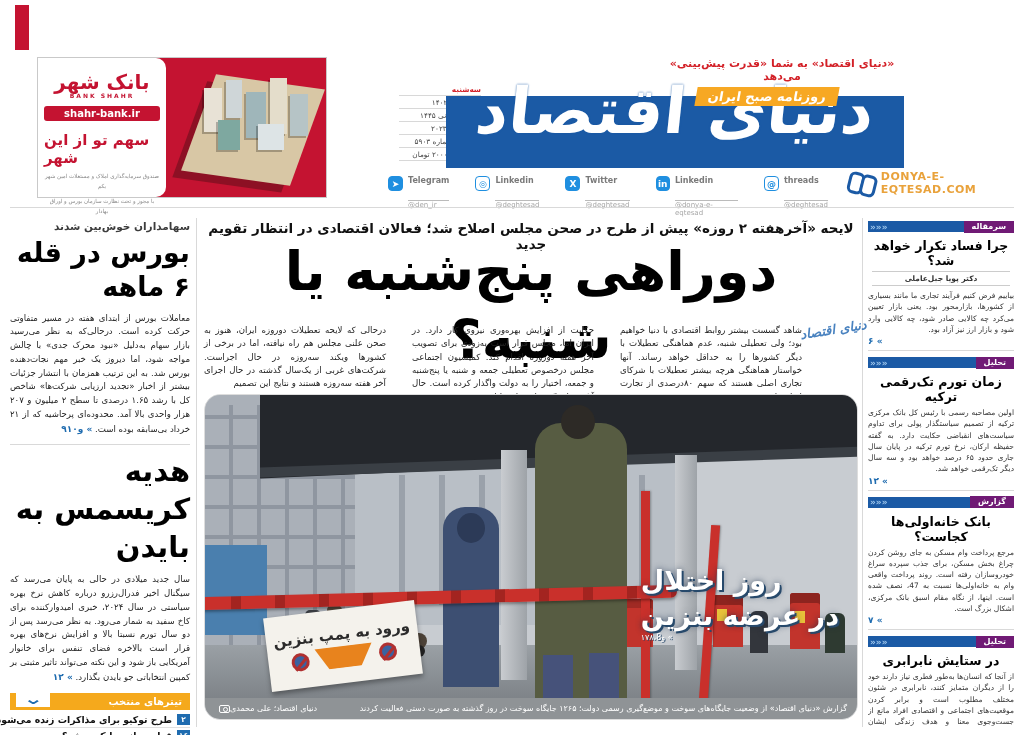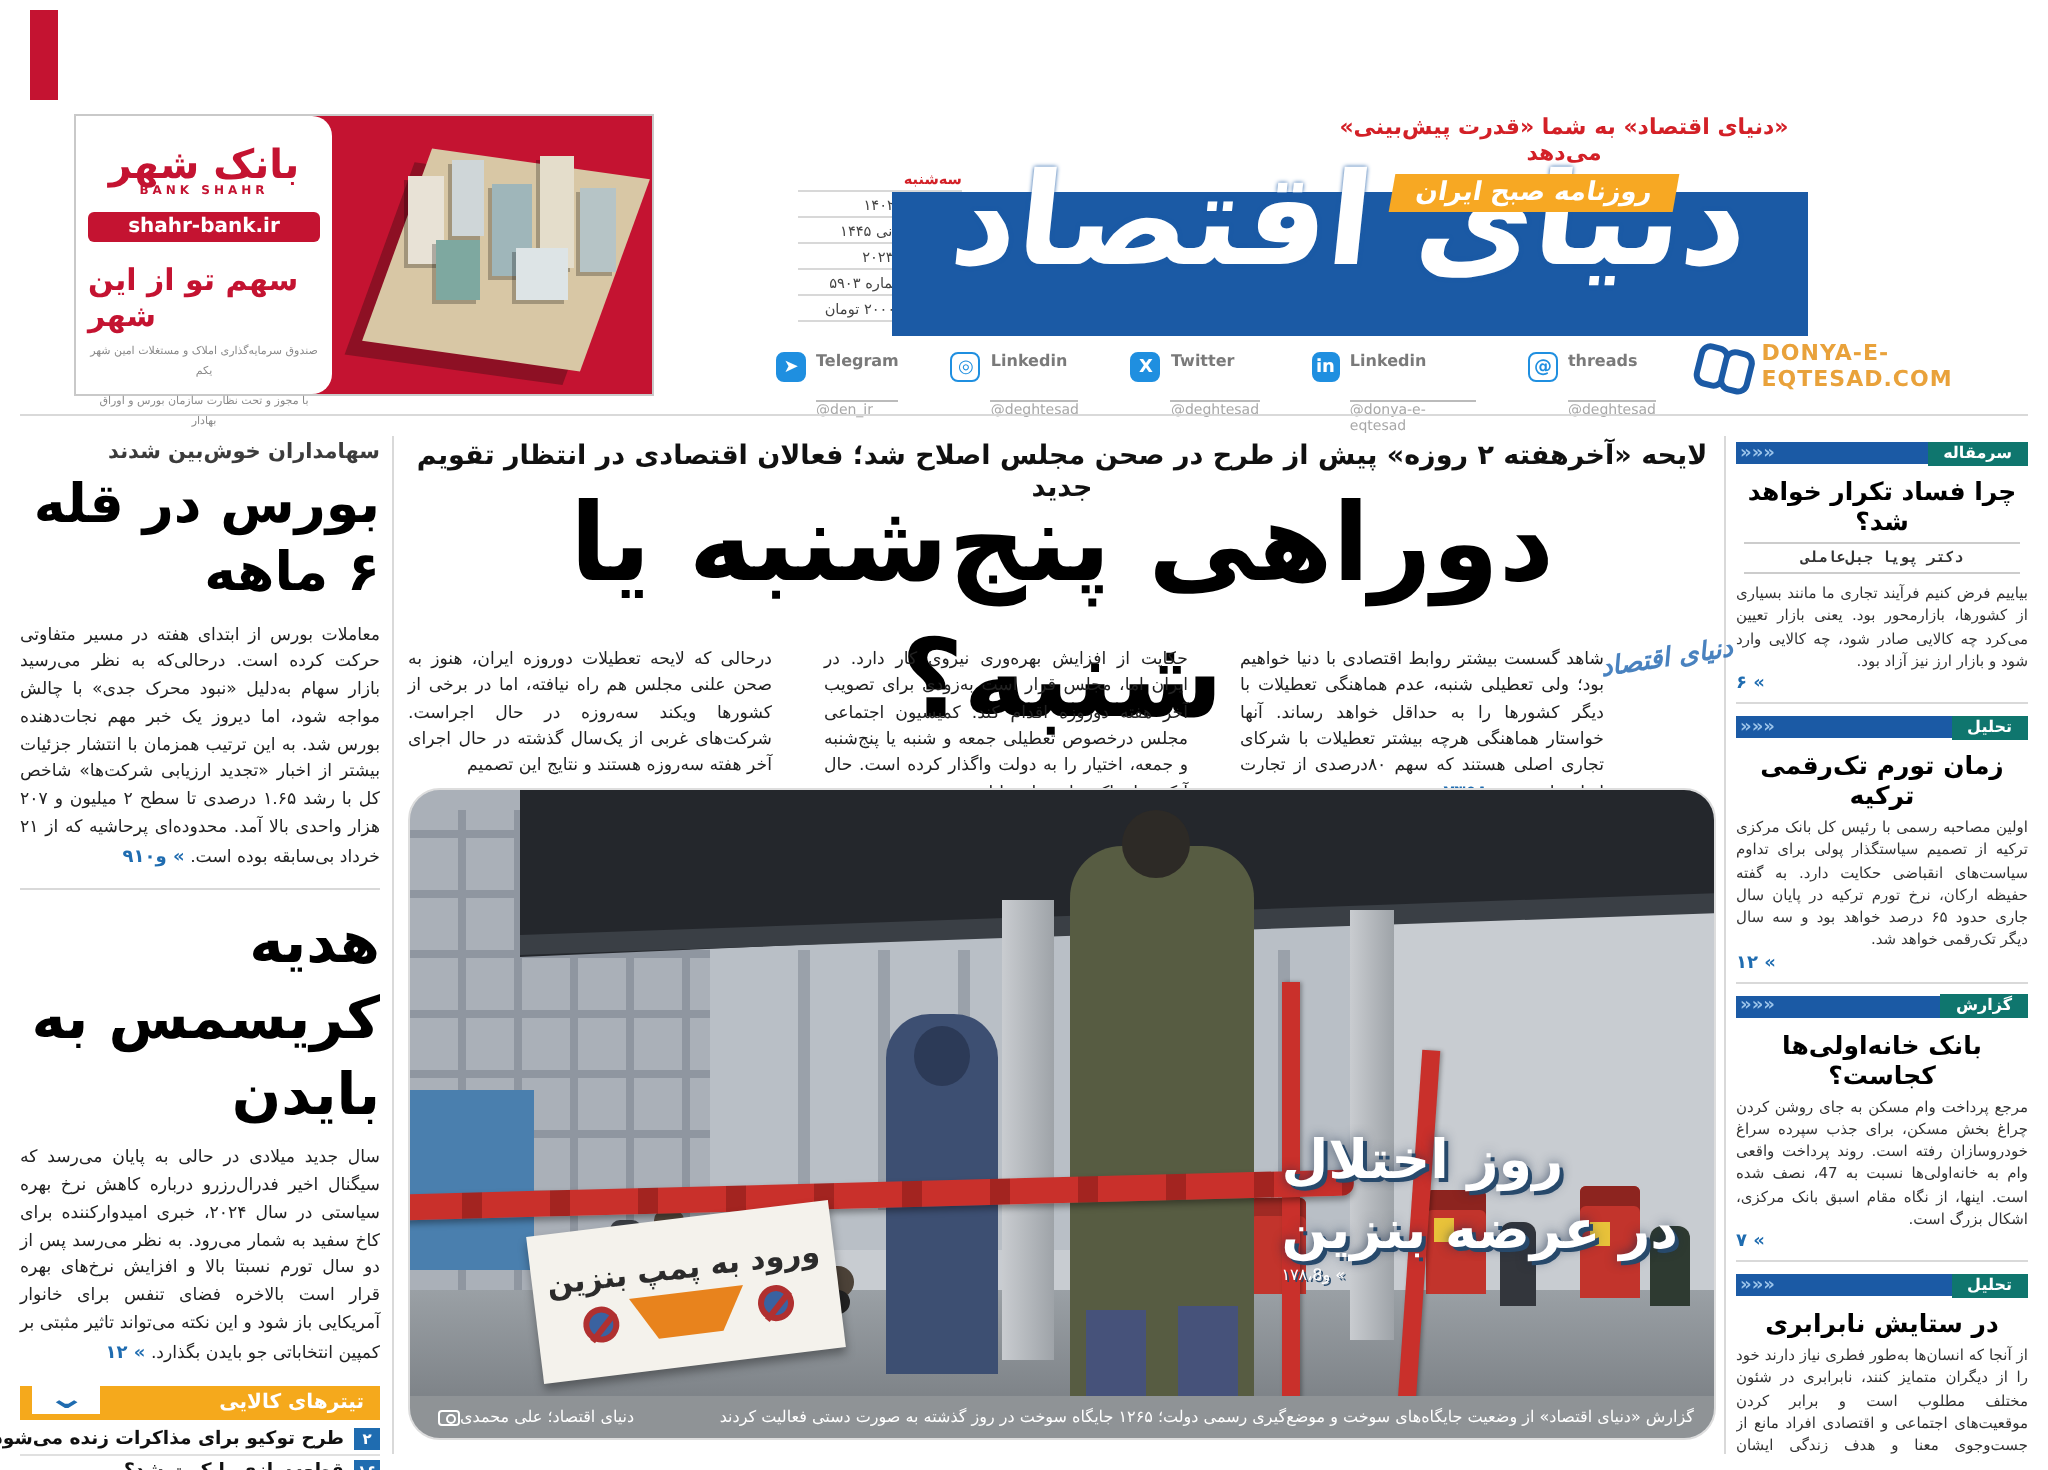--- a/index.html
+++ b/index.html
@@ -66,24 +66,24 @@
   .sign-row{display:flex;align-items:center;gap:6px;}
   .noent{width:18px;height:18px;border-radius:50%;border:3px solid #b03030;background:#3a62a0;position:relative;}
   .noent:after{content:"";position:absolute;left:-2px;top:6px;width:18px;height:3px;background:#b03030;transform:rotate(-45deg);}
   .orange-tri{width:58px;height:22px;background:#e8831d;clip-path:polygon(0 0,100% 0,78% 100%,22% 100%);}
 
   
   .sidebar{position:absolute;left:868px;top:220px;width:146px;height:507px;direction:rtl;overflow:hidden;}
   .sb-item{padding-bottom:4px;border-bottom:1px solid #d9d9d9;margin-bottom:5px;}
   .sb-item:last-child{border-bottom:none;}
   .sb-head{display:flex;align-items:center;height:13px;}
-  .sb-tag{background:#0f766e;color:#fff;font-weight:900;font-size:8px;padding:1px 8px 2px;}
+  .sb-tag{background:#701a75;color:#fff;font-weight:900;font-size:8px;padding:1px 8px 2px;}
   .sb-bar{flex:1;background:#1b5aa5;height:11px;color:#9cc4ea;font-size:9px;font-weight:900;display:flex;align-items:center;justify-content:flex-end;padding-left:2px;line-height:0;}
   .sb-title{text-align:center;font-weight:900;font-size:12.5px;color:#000;margin:5px 0 3px;}
-  .sb-author{text-align:center;font-size:7.5px;color:#333;font-weight:700;border-top:1px solid #ccc;border-bottom:1px solid #ccc;padding:2px 0;margin:0 4px 4px;font-family:Liberation Mono, monospace;}
+  .sb-author{text-align:center;font-size:7.5px;color:#333;font-weight:700;border-top:1px solid #ccc;border-bottom:1px solid #ccc;padding:2px 0;margin:0 4px 4px;}
   .sb-body{font-size:7.5px;color:#333;text-align:justify;line-height:1.5;}
   .sb-ref{text-align:left;margin-top:1px;}
 
   
   .leftcol{position:absolute;left:10px;top:220px;width:180px;direction:rtl;}
   .lc-kicker{font-size:10.5px;color:#3c3c3c;font-weight:700;margin-bottom:4px;}
   .lc-title1{font-size:27px;font-weight:900;color:#000;line-height:1.25;margin-bottom:8px;}
   .lc-body{font-size:8.6px;color:#222;text-align:justify;line-height:1.6;}
   .lc-div{border-top:1px solid #d9d9d9;margin:8px 0;}
   .lc-title2{font-size:29px;font-weight:900;color:#000;line-height:1.3;margin-bottom:7px;}
@@ -325,21 +325,21 @@
     <div class="lc-div"></div>
     <div>
       <div class="lc-title2">هدیه کریسمس به بایدن</div>
       <div class="lc-body">
         <span>سال جدید میلادی در حالی به پایان می‌رسد که سیگنال اخیر فدرال‌رزرو درباره کاهش نرخ بهره سیاستی در سال ۲۰۲۴، خبری امیدوارکننده برای کاخ سفید به شمار می‌رود. به نظر می‌رسد پس از دو سال تورم نسبتا بالا و افزایش نرخ‌های بهره قرار است بالاخره فضای تنفس برای خانوار آمریکایی باز شود و این نکته می‌تواند تاثیر مثبتی بر کمپین انتخاباتی جو بایدن بگذارد.</span>
         <span class="pref" dir="ltr">۱۲ «</span>
       </div>
     </div>
 
     <div class="sel-head">
-      <span class="sel-head-label">تیترهای کالایی</span>
+      <span class="sel-head-label">تیترهای منتخب</span>
       <span class="sel-chev">
           <span>⌄</span>
         </span>
     </div>
     <div class="sel-list">
       <div class="sel-row">
         <span class="sel-num">۲</span>
         <span class="sel-txt">طرح توکیو برای مذاکرات زنده می‌شود!</span>
       </div>
       <div class="sel-row">

